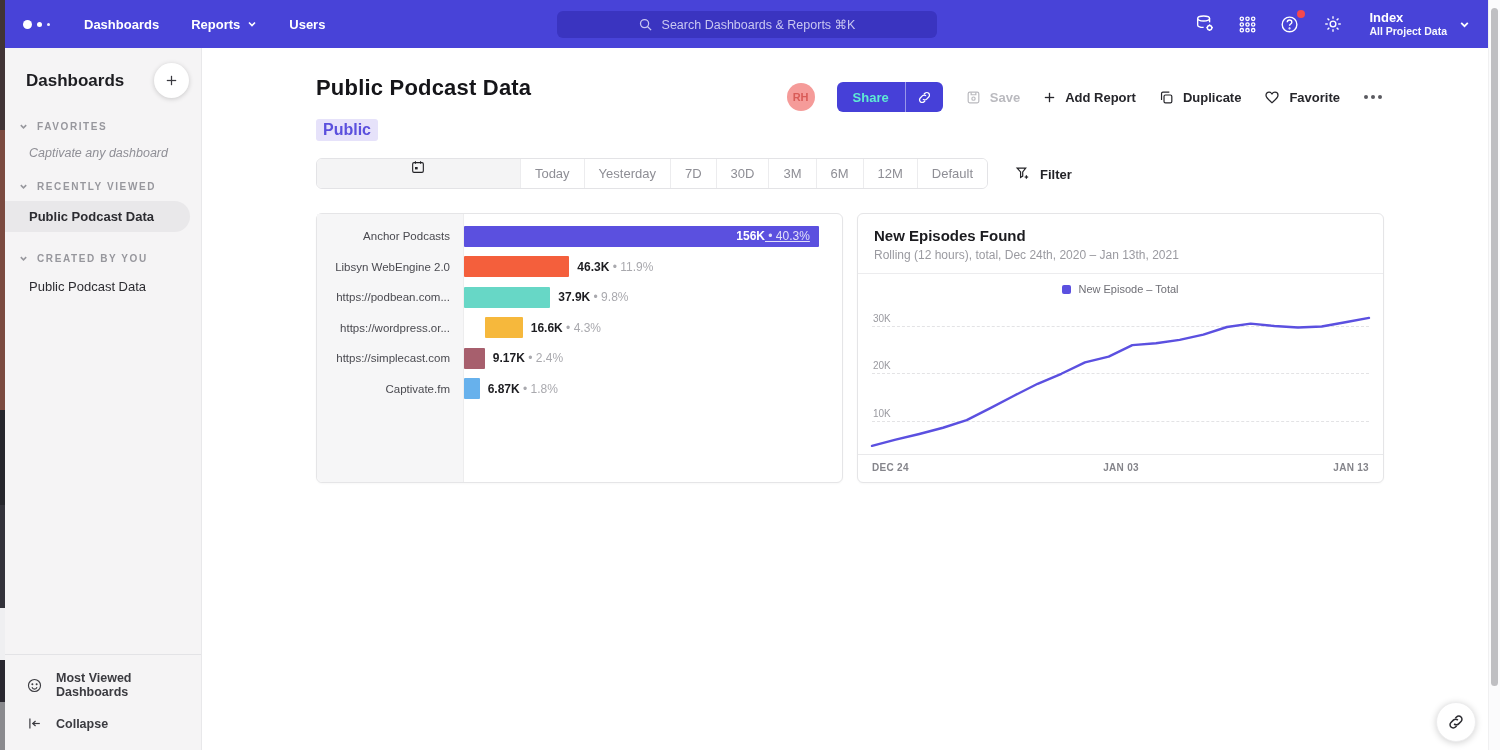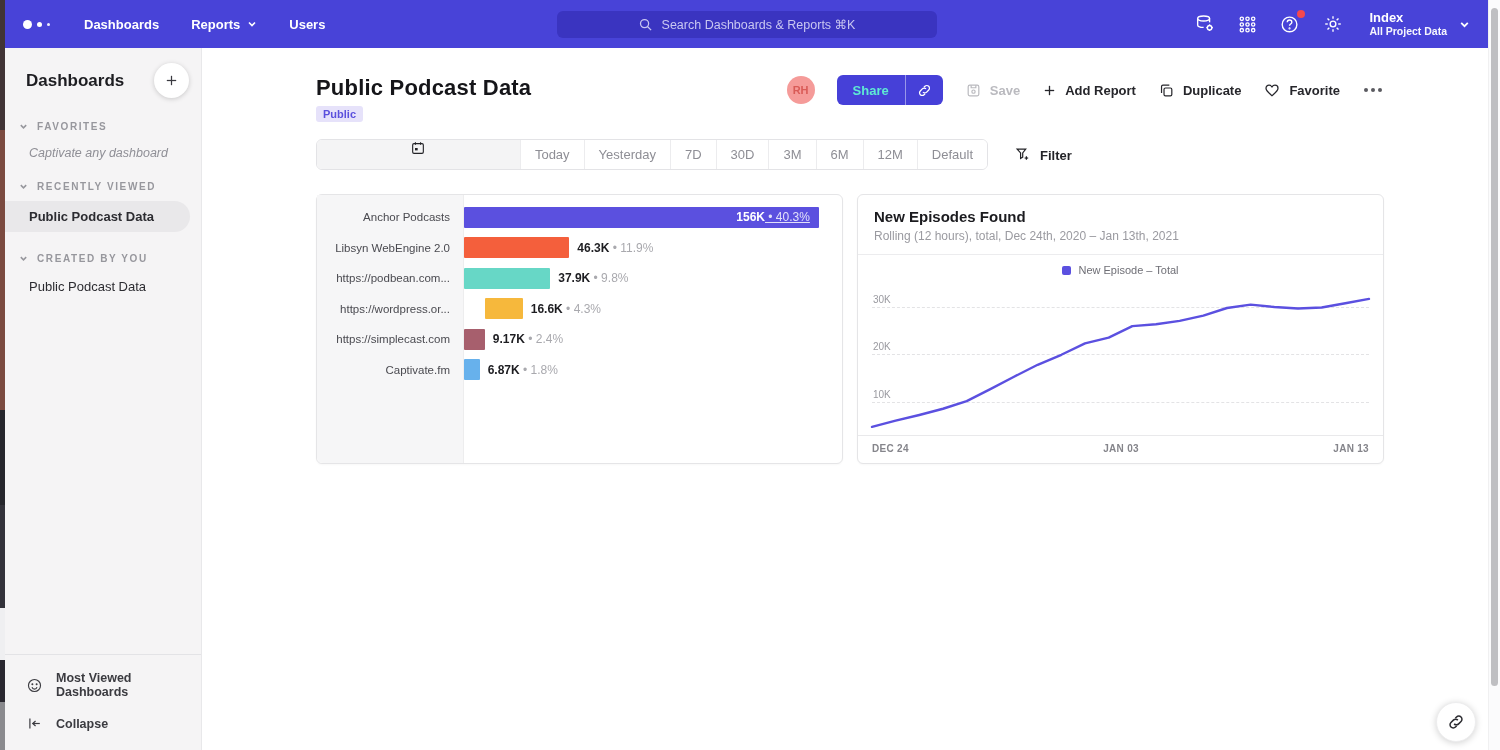--- a/index.html
+++ b/index.html
@@ -43,22 +43,22 @@
   .sb-footer { margin-top:auto; border-top:1px solid #e3e3e6; padding:8px 0 10px; }
   .sb-f-item { display:flex; align-items:center; gap:13px; padding:8px 16px 8px 21px;
     font-size:12.5px; font-weight:700; color:#3b3b40; cursor:pointer; }
   .sb-f-item .icon { color:#3b3b40; }
 
   
   .main { position:absolute; left:202px; top:48px; right:12px; bottom:0; background:#fff; padding:27px 104px 0 114px; }
   .header-row { display:flex; justify-content:space-between; align-items:flex-start; }
   .page-title { font-size:22px; font-weight:700; color:#151519; letter-spacing:.2px; }
   .badge { display:inline-block; background:var(--c-badge-bg,#e6e2fa); color:var(--c-badge-tx,#5b50dd);
-    font-size:11px; font-weight:600; padding:2px 7px; border-radius:3px; margin-top:5px; }
-  .actions { display:flex; align-items:center; gap:22px; }
+    font-size:16px; font-weight:600; padding:2px 7px; border-radius:3px; margin-top:18px; }
+  .actions { display:flex; align-items:center; gap:22px; margin-top:7px; }
   .avatar { width:28px; height:28px; border-radius:50%; background:var(--c-av-bg,#f59b99); color:var(--c-av-tx,#d95b57);
     font-size:11px; font-weight:700; display:flex; align-items:center; justify-content:center; cursor:pointer; }
   .share-btn { display:flex; height:30px; background:var(--c-accent,#4640d8); border-radius:6px; color:#fff;
     overflow:hidden; align-items:stretch; cursor:pointer; border:none; padding:0; }
   .share-label { padding:0 16px; display:flex; align-items:center; font-size:13px; font-weight:700; color:#5eead4; }
   .share-div { width:1px; background:rgba(255,255,255,.45); }
   .share-link { padding:0 11px; display:flex; align-items:center; color:#fff; }
   .action-btn { display:flex; align-items:center; gap:8px; font-size:13px; font-weight:700;
     color:#26262b; background:none; border:none; cursor:pointer; }
   .action-btn.disabled { color:#bababf; cursor:default; }

